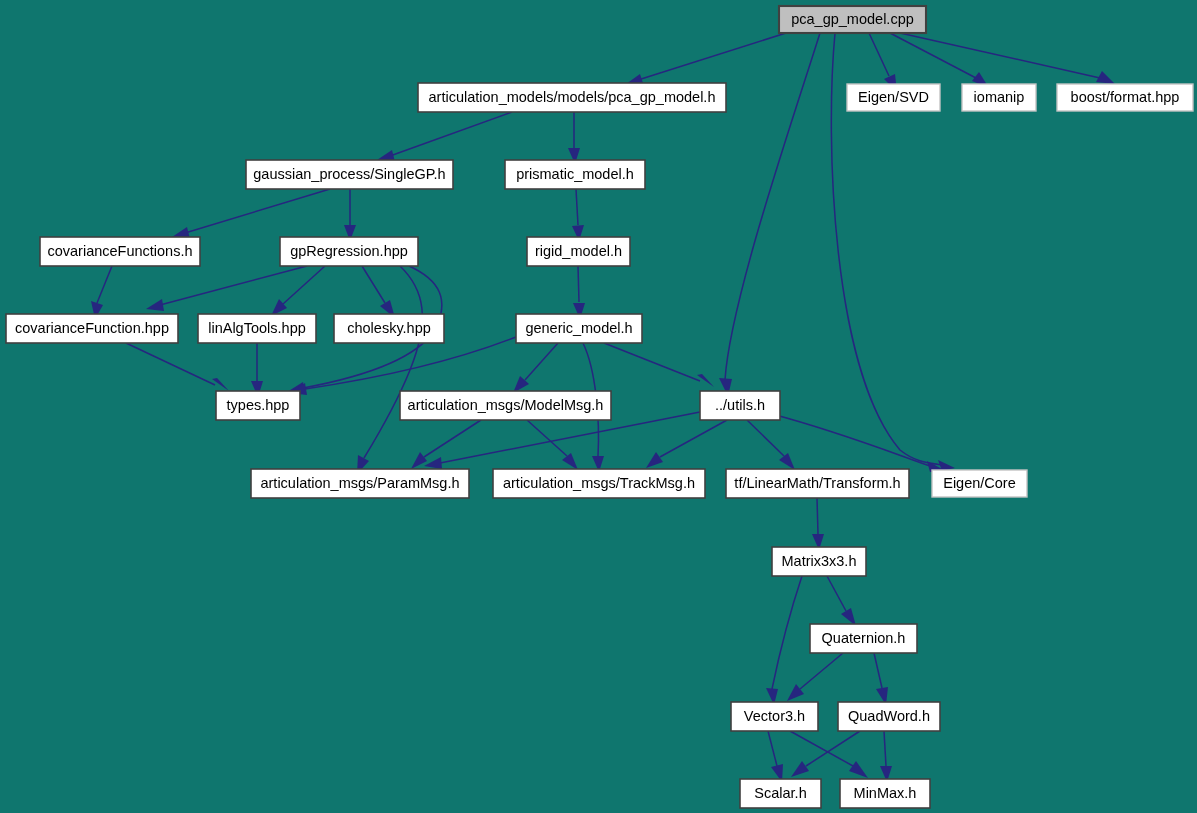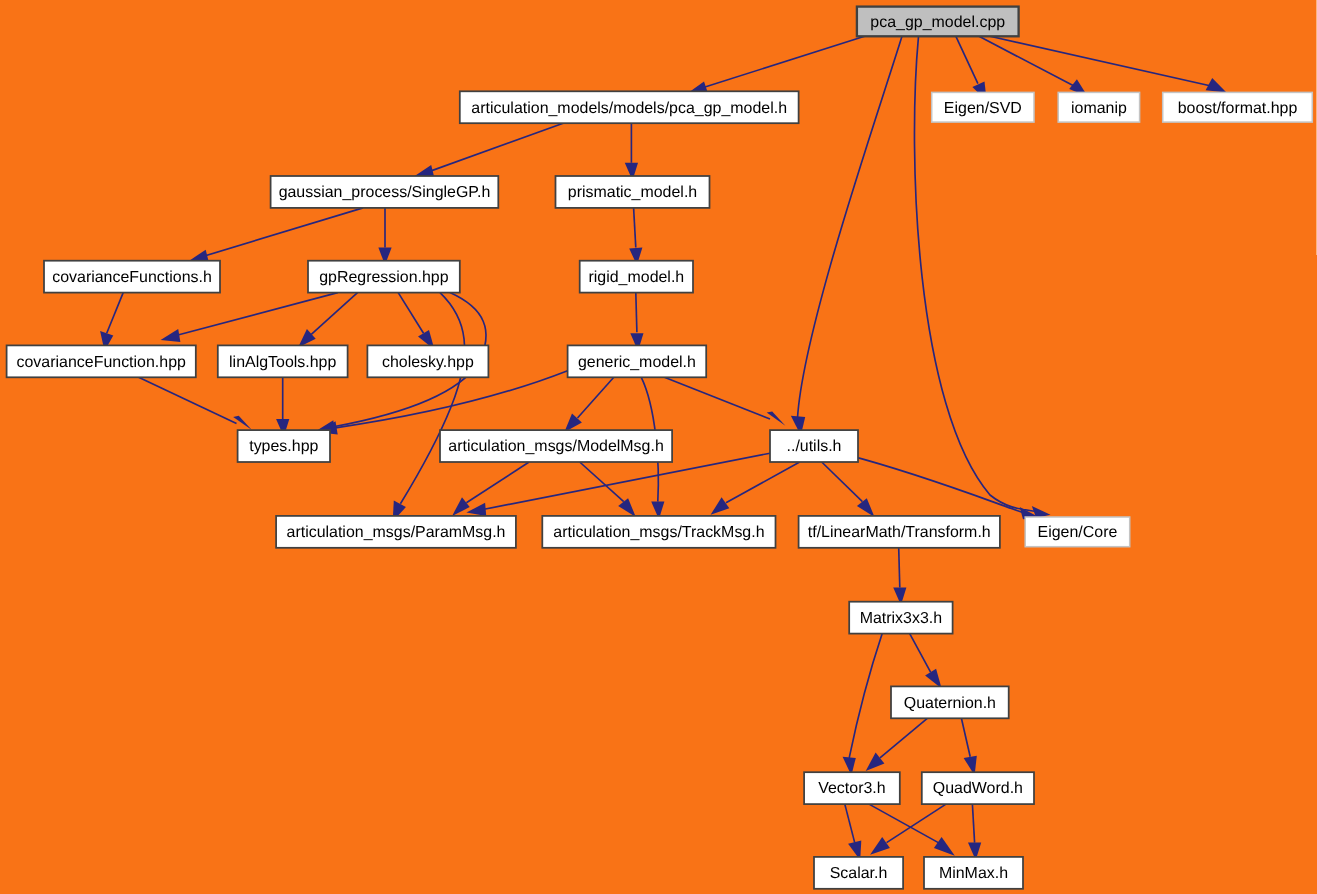--- a/index.html
+++ b/index.html
@@ -9,21 +9,21 @@
     background: #ffffff;
   }
   body {
     font-family: "Liberation Sans", sans-serif;
   }
   #graph-root {
     position: relative;
     width: 1197px;
     height: 813px;
     overflow: hidden;
-    background: #f97316;
+    background: #0f766e;
   }
   svg.depgraph {
     display: block;
     width: 1197px;
     height: 813px;
   }
   .node-box {
     stroke-width: 1.6;
   }
   .node-box.internal {

